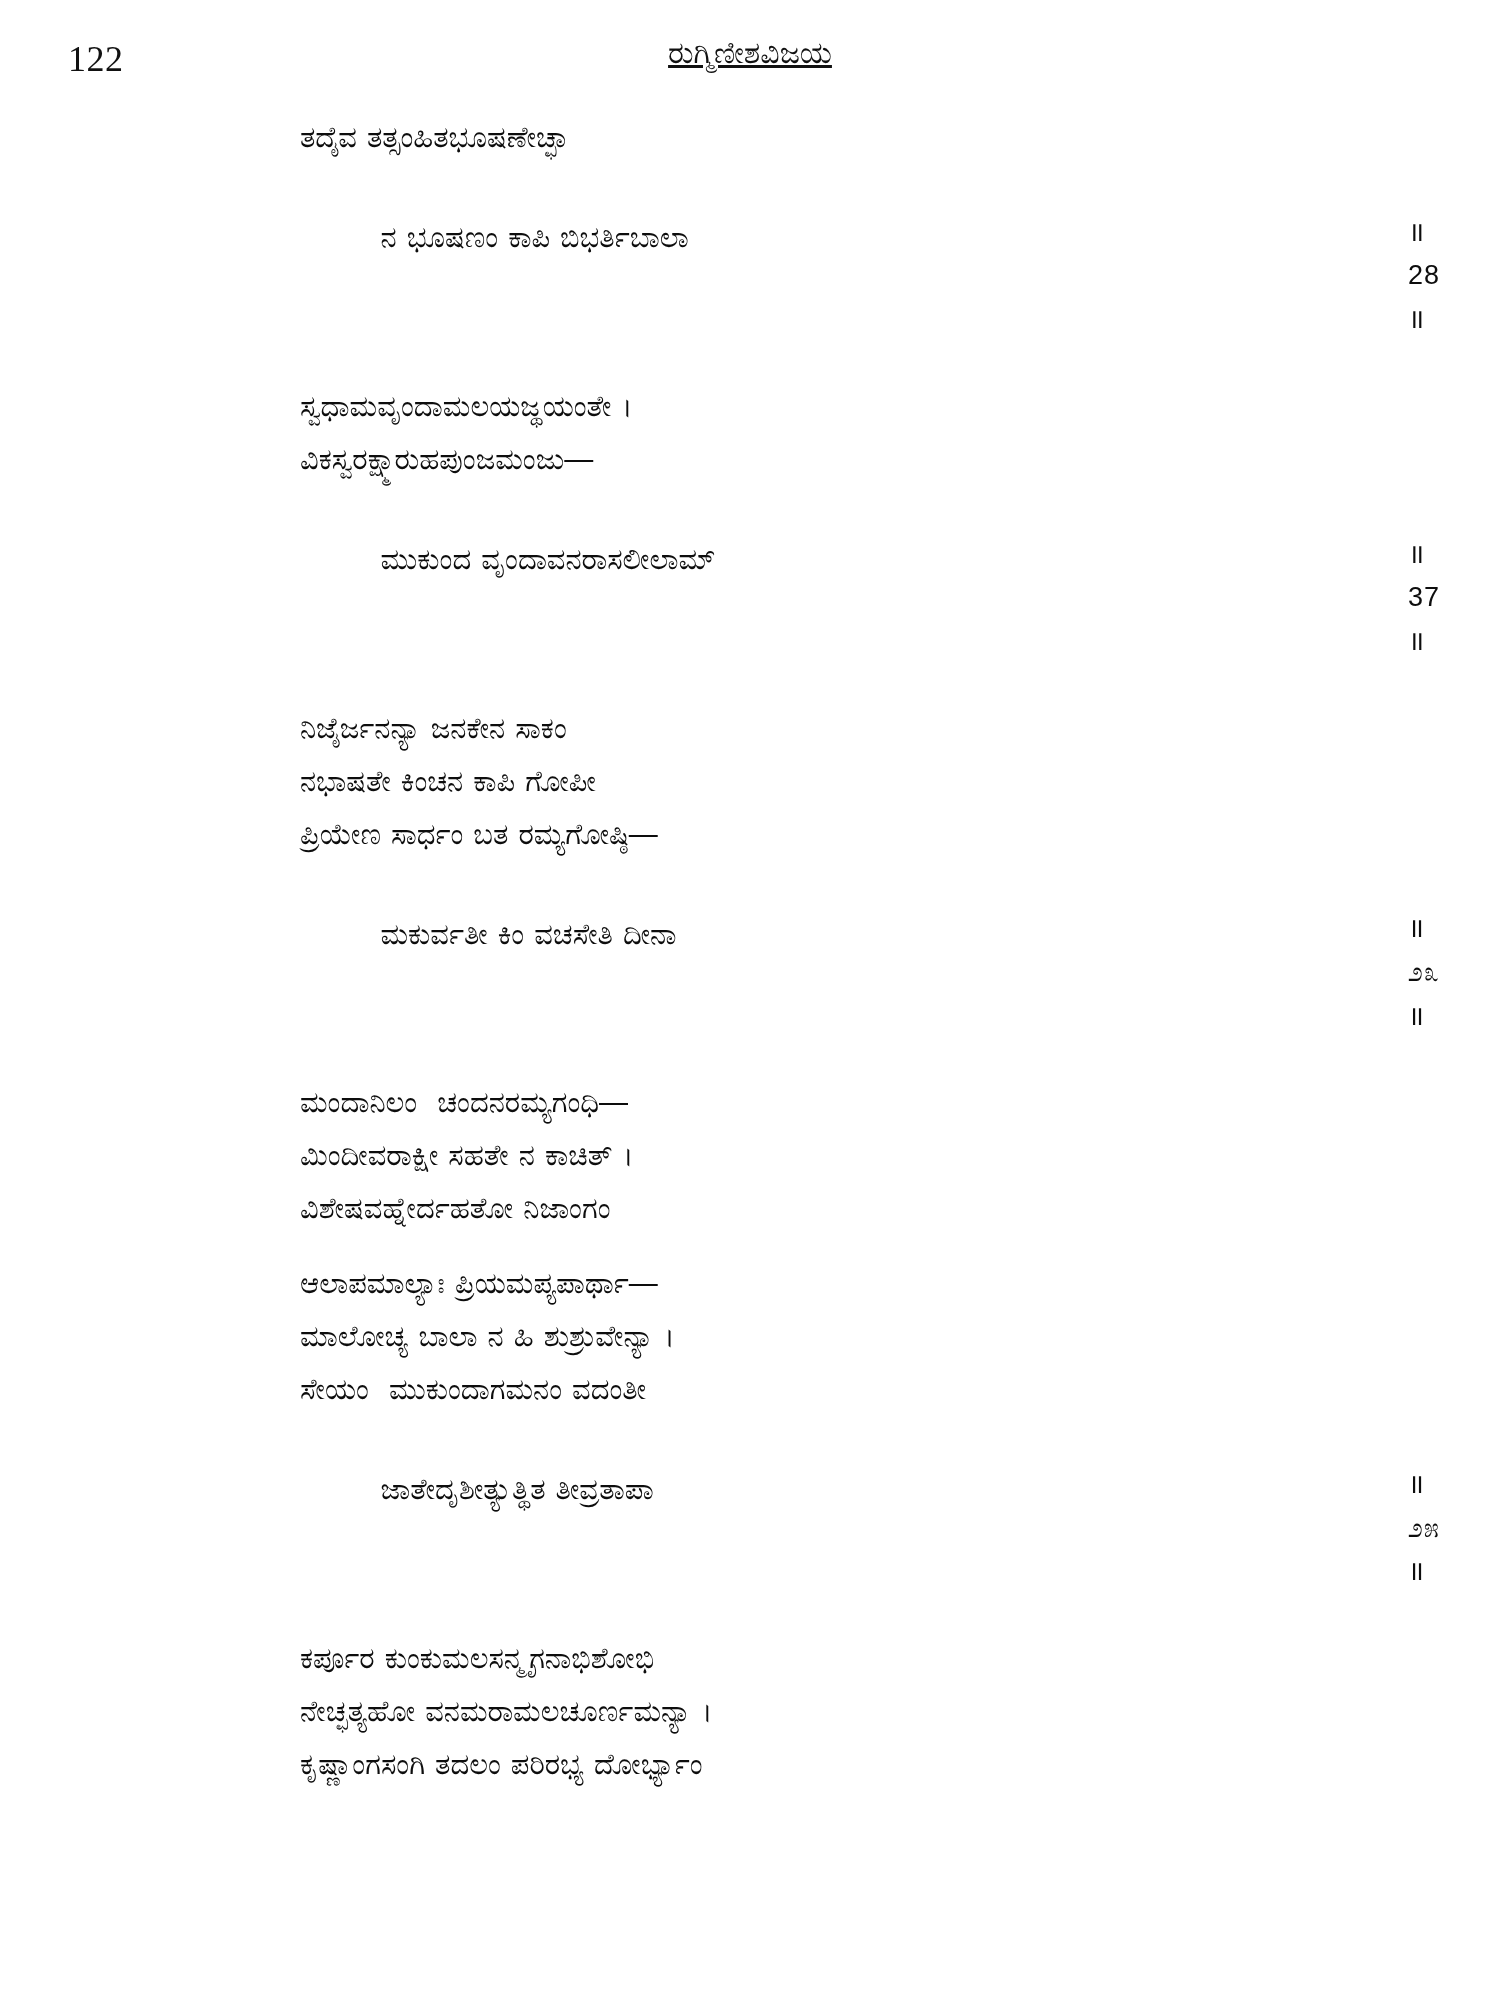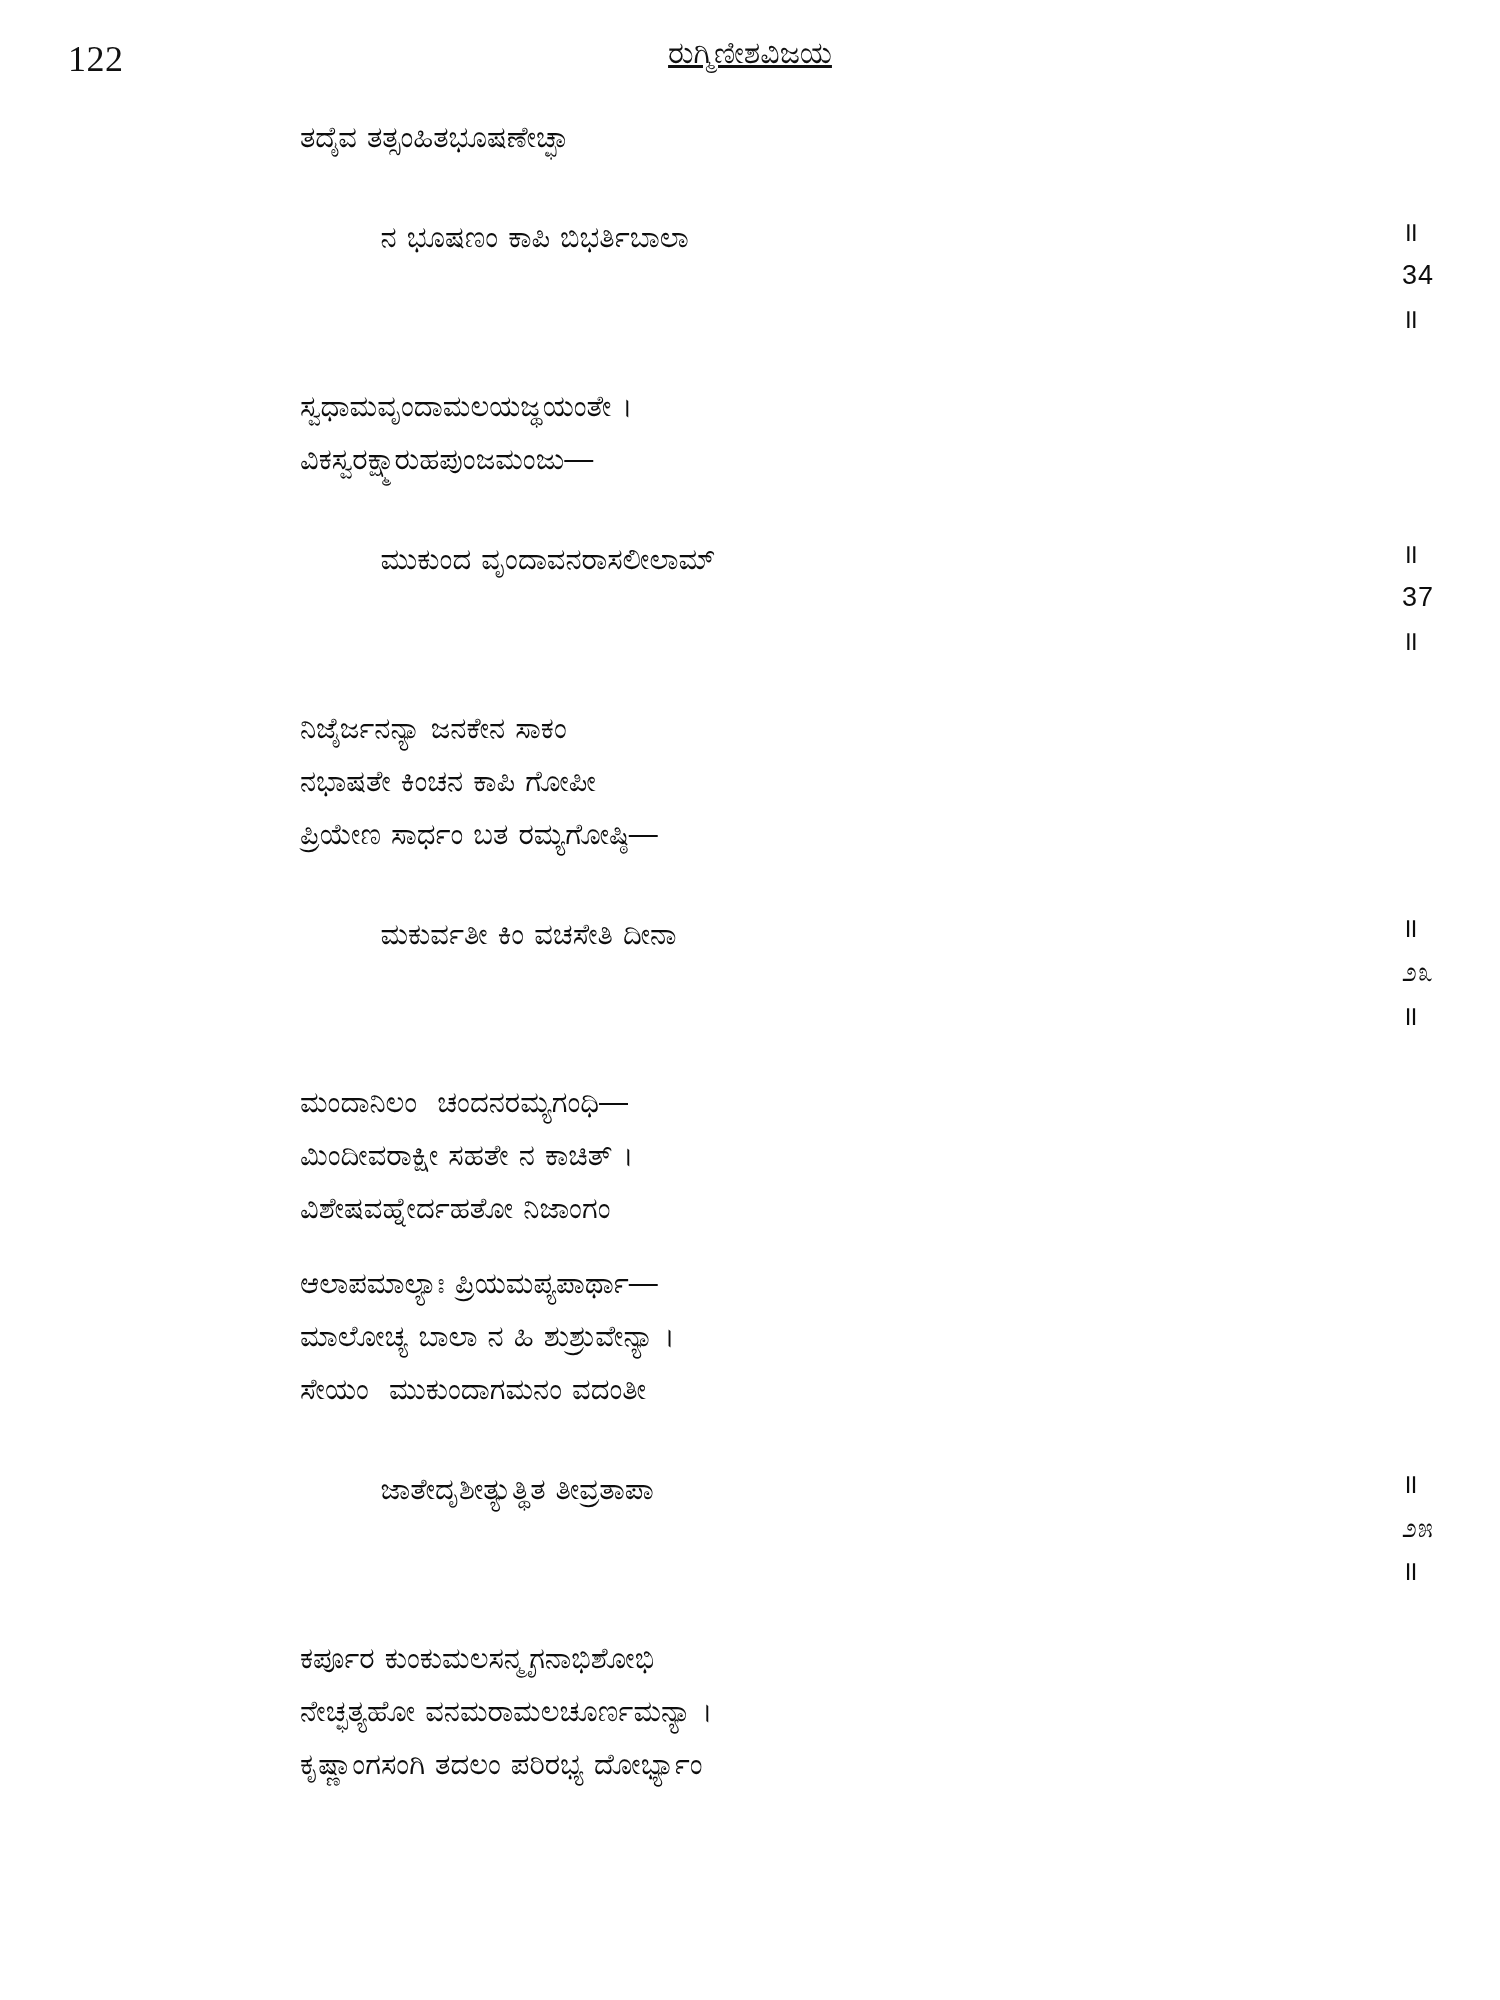--- a/index.html
+++ b/index.html
@@ -43,21 +43,21 @@
     top: 36px;
     text-align: center;
     font-size: 30px;
     color: #111;
     font-family: "Liberation Sans", sans-serif;
     text-decoration: underline;
   }
   
   .verse-block {
     position: relative;
-    margin: 0 6px 28px 0;
+    margin: 0 0 28px 0;
     padding: 0;
   }
   .verse-line {
     position: relative;
     display: block;
     margin: 0 0 6px 0;
     padding: 0 0 0 300px;
     font-size: 29px;
     line-height: 1.62;
     white-space: pre;
@@ -93,21 +93,21 @@
   </div>
 
   <div class="body">
 
     <div class="verse-block">
       <div class="verse-line">ತದೈವ ತತ್ಸಂಹಿತಭೂಷಣೇಚ್ಛಾ</div>
       <div class="verse-line">
         <span>ನ ಭೂಷಣಂ ಕಾಪಿ ಬಿಭರ್ತಿಬಾಲಾ</span>
         <span class="verse-num">
           <span>॥</span>
-          <span>34</span>
+          <span>28</span>
           <span>॥</span>
         </span>
       </div>
     </div>
 
     <div class="verse-block">
       <div class="verse-line">ಸ್ವಧಾಮವೃಂದಾಮಲಯಜ್ಥಯಂತೇ ।</div>
       <div class="verse-line">ವಿಕಸ್ವರಕ್ಷ್ಮಾರುಹಪುಂಜಮಂಜು—</div>
       <div class="verse-line">
         <span>ಮುಕುಂದ ವೃಂದಾವನರಾಸಲೀಲಾಮ್</span>

